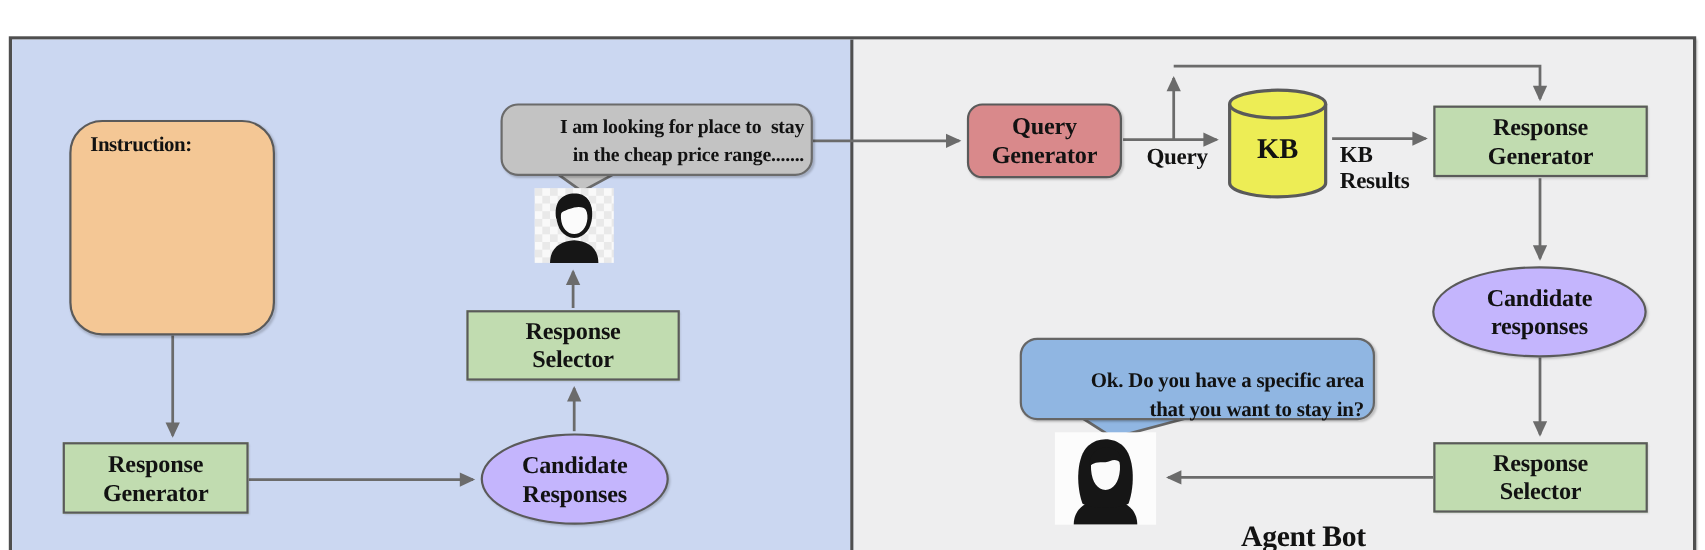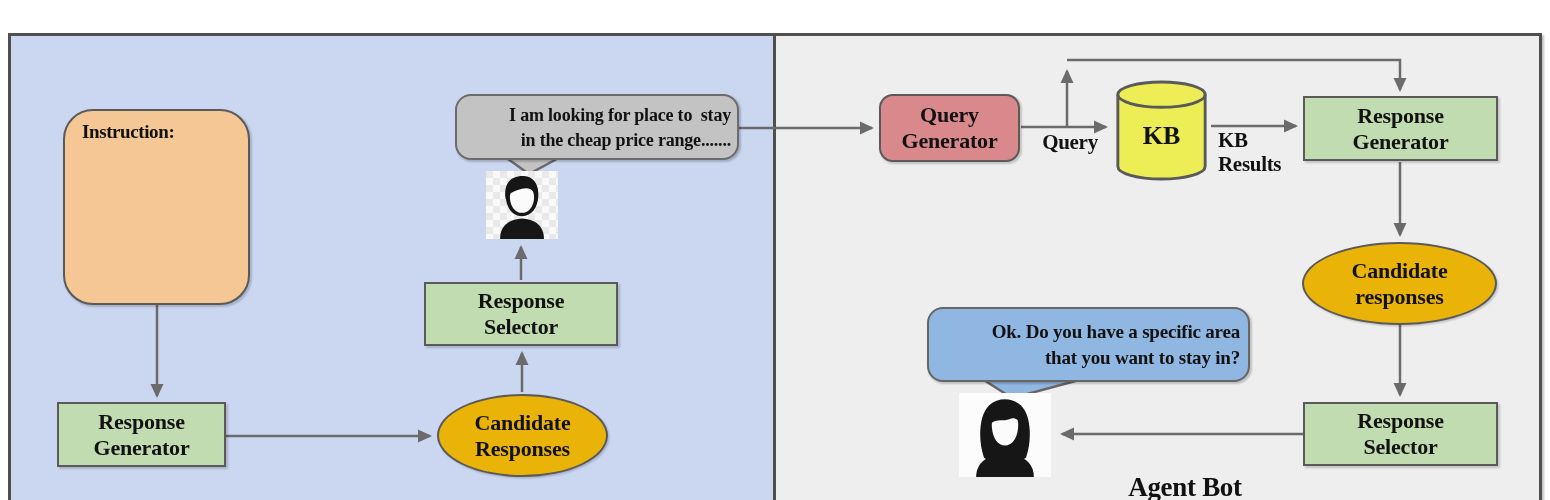--- a/index.html
+++ b/index.html
@@ -15,38 +15,38 @@
   .panel-user{left:0;width:762px;background:#cbd7f1;border-right:3px solid #4f4f4f;}
   .panel-agent{left:765px;right:0;background:#eeeeef;}
   .overlay{position:absolute;left:0;top:0;width:1550px;height:500px;pointer-events:none;}
   .node{
     position:absolute;box-sizing:border-box;border:2.5px solid #5a5a5a;
     display:flex;align-items:center;justify-content:center;text-align:center;
     box-shadow:1.5px 1.5px 2px rgba(0,0,0,.18);
   }
   .label{white-space:pre-wrap;}
   .green{background:#c1dcb0;text-align:center;}
-  .cream{background:#eab308;border-radius:50%;}
+  .cream{background:#c4b5fd;border-radius:50%;}
   .boxlabel{font-size:22px;line-height:26px;letter-spacing:-.2px;}
   .rg-user{left:57px;top:378px;width:169px;height:65px;}
   .ellipse-user{left:437px;top:370px;width:171px;height:83px;}
   .sel-user{left:424px;top:258px;width:194px;height:64px;}
   .instruction{
     left:63px;top:85px;width:187px;height:196px;background:#f4c795;border-radius:30px;
     display:block;padding:8px 8px 0 17px;font-size:19px;line-height:25px;letter-spacing:-.4px;text-align:left;
   }
   .instr-title{margin:0 0 9px 0;}
   .bubble{
     position:absolute;box-sizing:border-box;border:2.5px solid #6b6b6b;border-radius:16px;
     text-align:right;box-shadow:1.5px 1.5px 2px rgba(0,0,0,.2);
   }
   .bubble-user{left:455px;top:70px;width:284px;height:66px;background:#c3c3c3;
     font-size:18px;line-height:25px;letter-spacing:-.2px;padding:7px 6px 0 13px;}
   .bubble-agent{left:927px;top:283px;width:323px;height:75px;background:#90b6e2;border-color:#666;
-    font-size:19px;line-height:26px;letter-spacing:-.2px;padding:10px 8px 0 17px;}
+    font-size:19px;line-height:26px;letter-spacing:-.2px;padding:25px 8px 0 17px;}
   .qgen{left:879px;top:70px;width:141px;height:68px;background:#d9898b;border-radius:14px;}
   .rg-agent{left:1303px;top:72px;width:195px;height:65px;}
   .ellipse-agent{left:1302px;top:218px;width:195px;height:83px;}
   .sel-agent{left:1303px;top:378px;width:195px;height:64px;}
   .kb{position:absolute;left:1113px;top:53px;width:97px;height:107px;}
   .kb svg{position:absolute;inset:0;width:100%;height:100%;}
   .kb .label{position:absolute;left:0;right:0;top:44px;text-align:center;font-size:26px;}
   .edge-label{position:absolute;font-size:21px;line-height:24px;letter-spacing:-.3px;}
   .query-label{left:1035px;top:106px;width:70px;text-align:center;}
   .kbres-label{left:1218px;top:104px;width:90px;text-align:left;}

